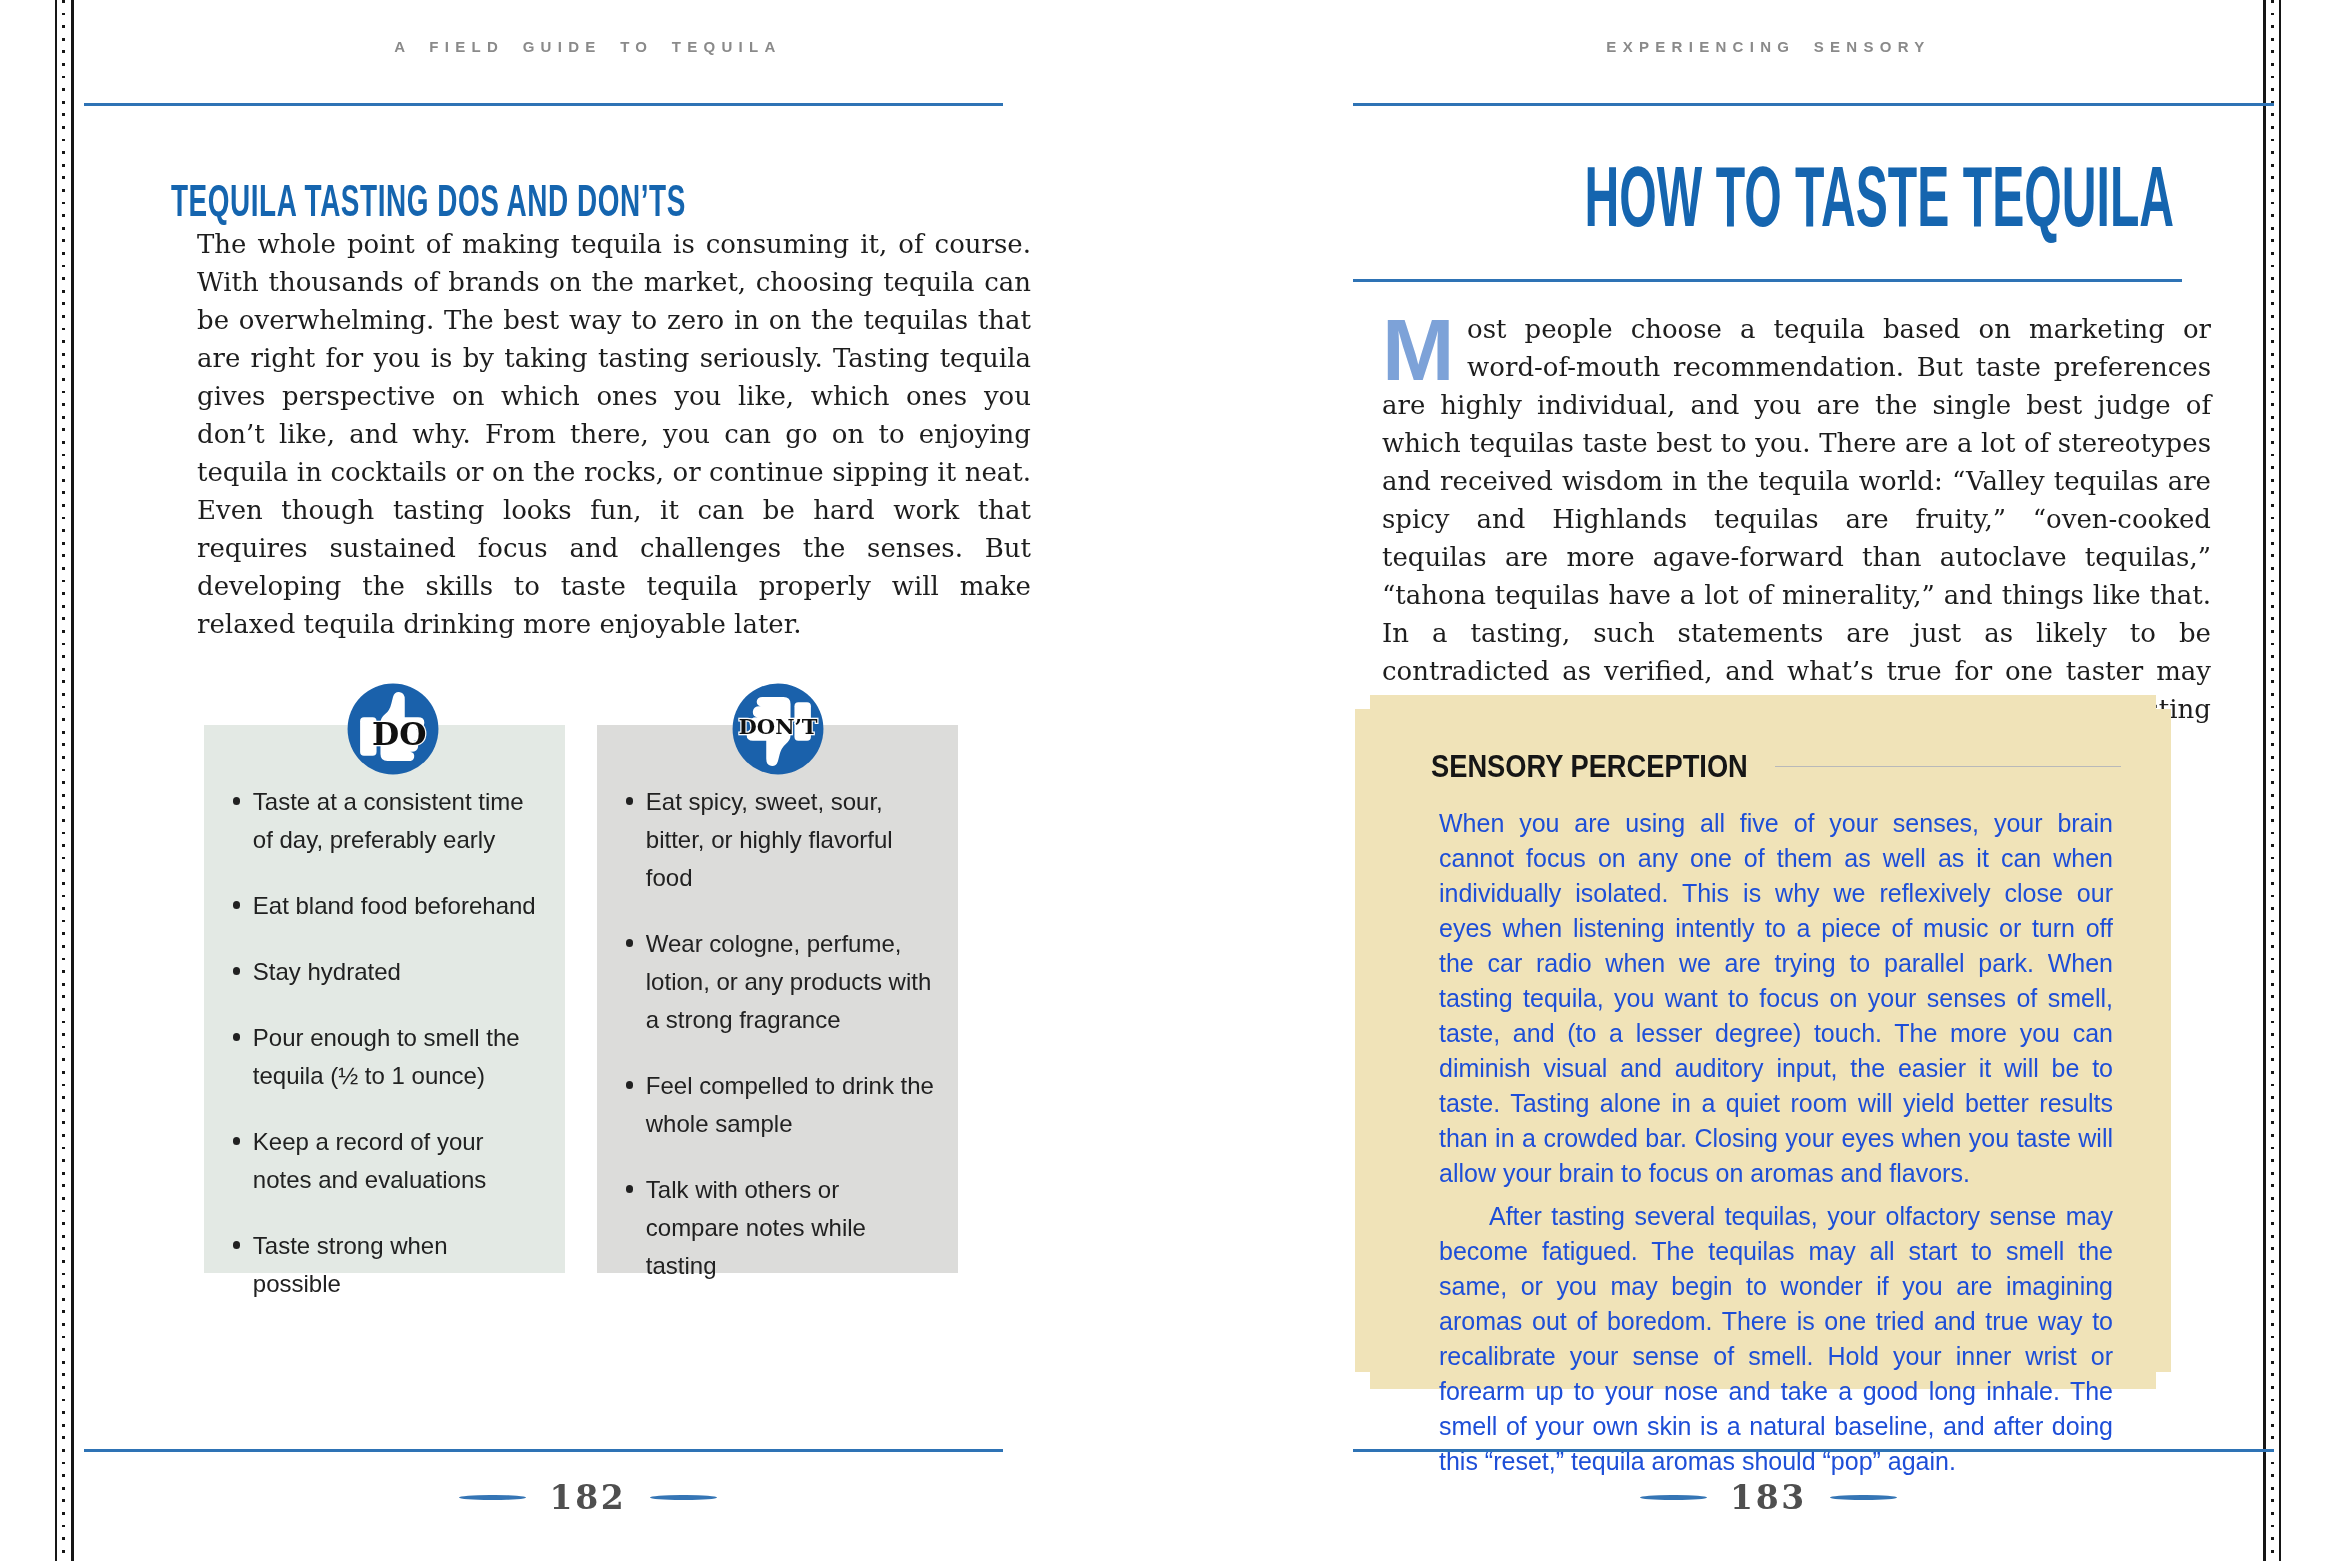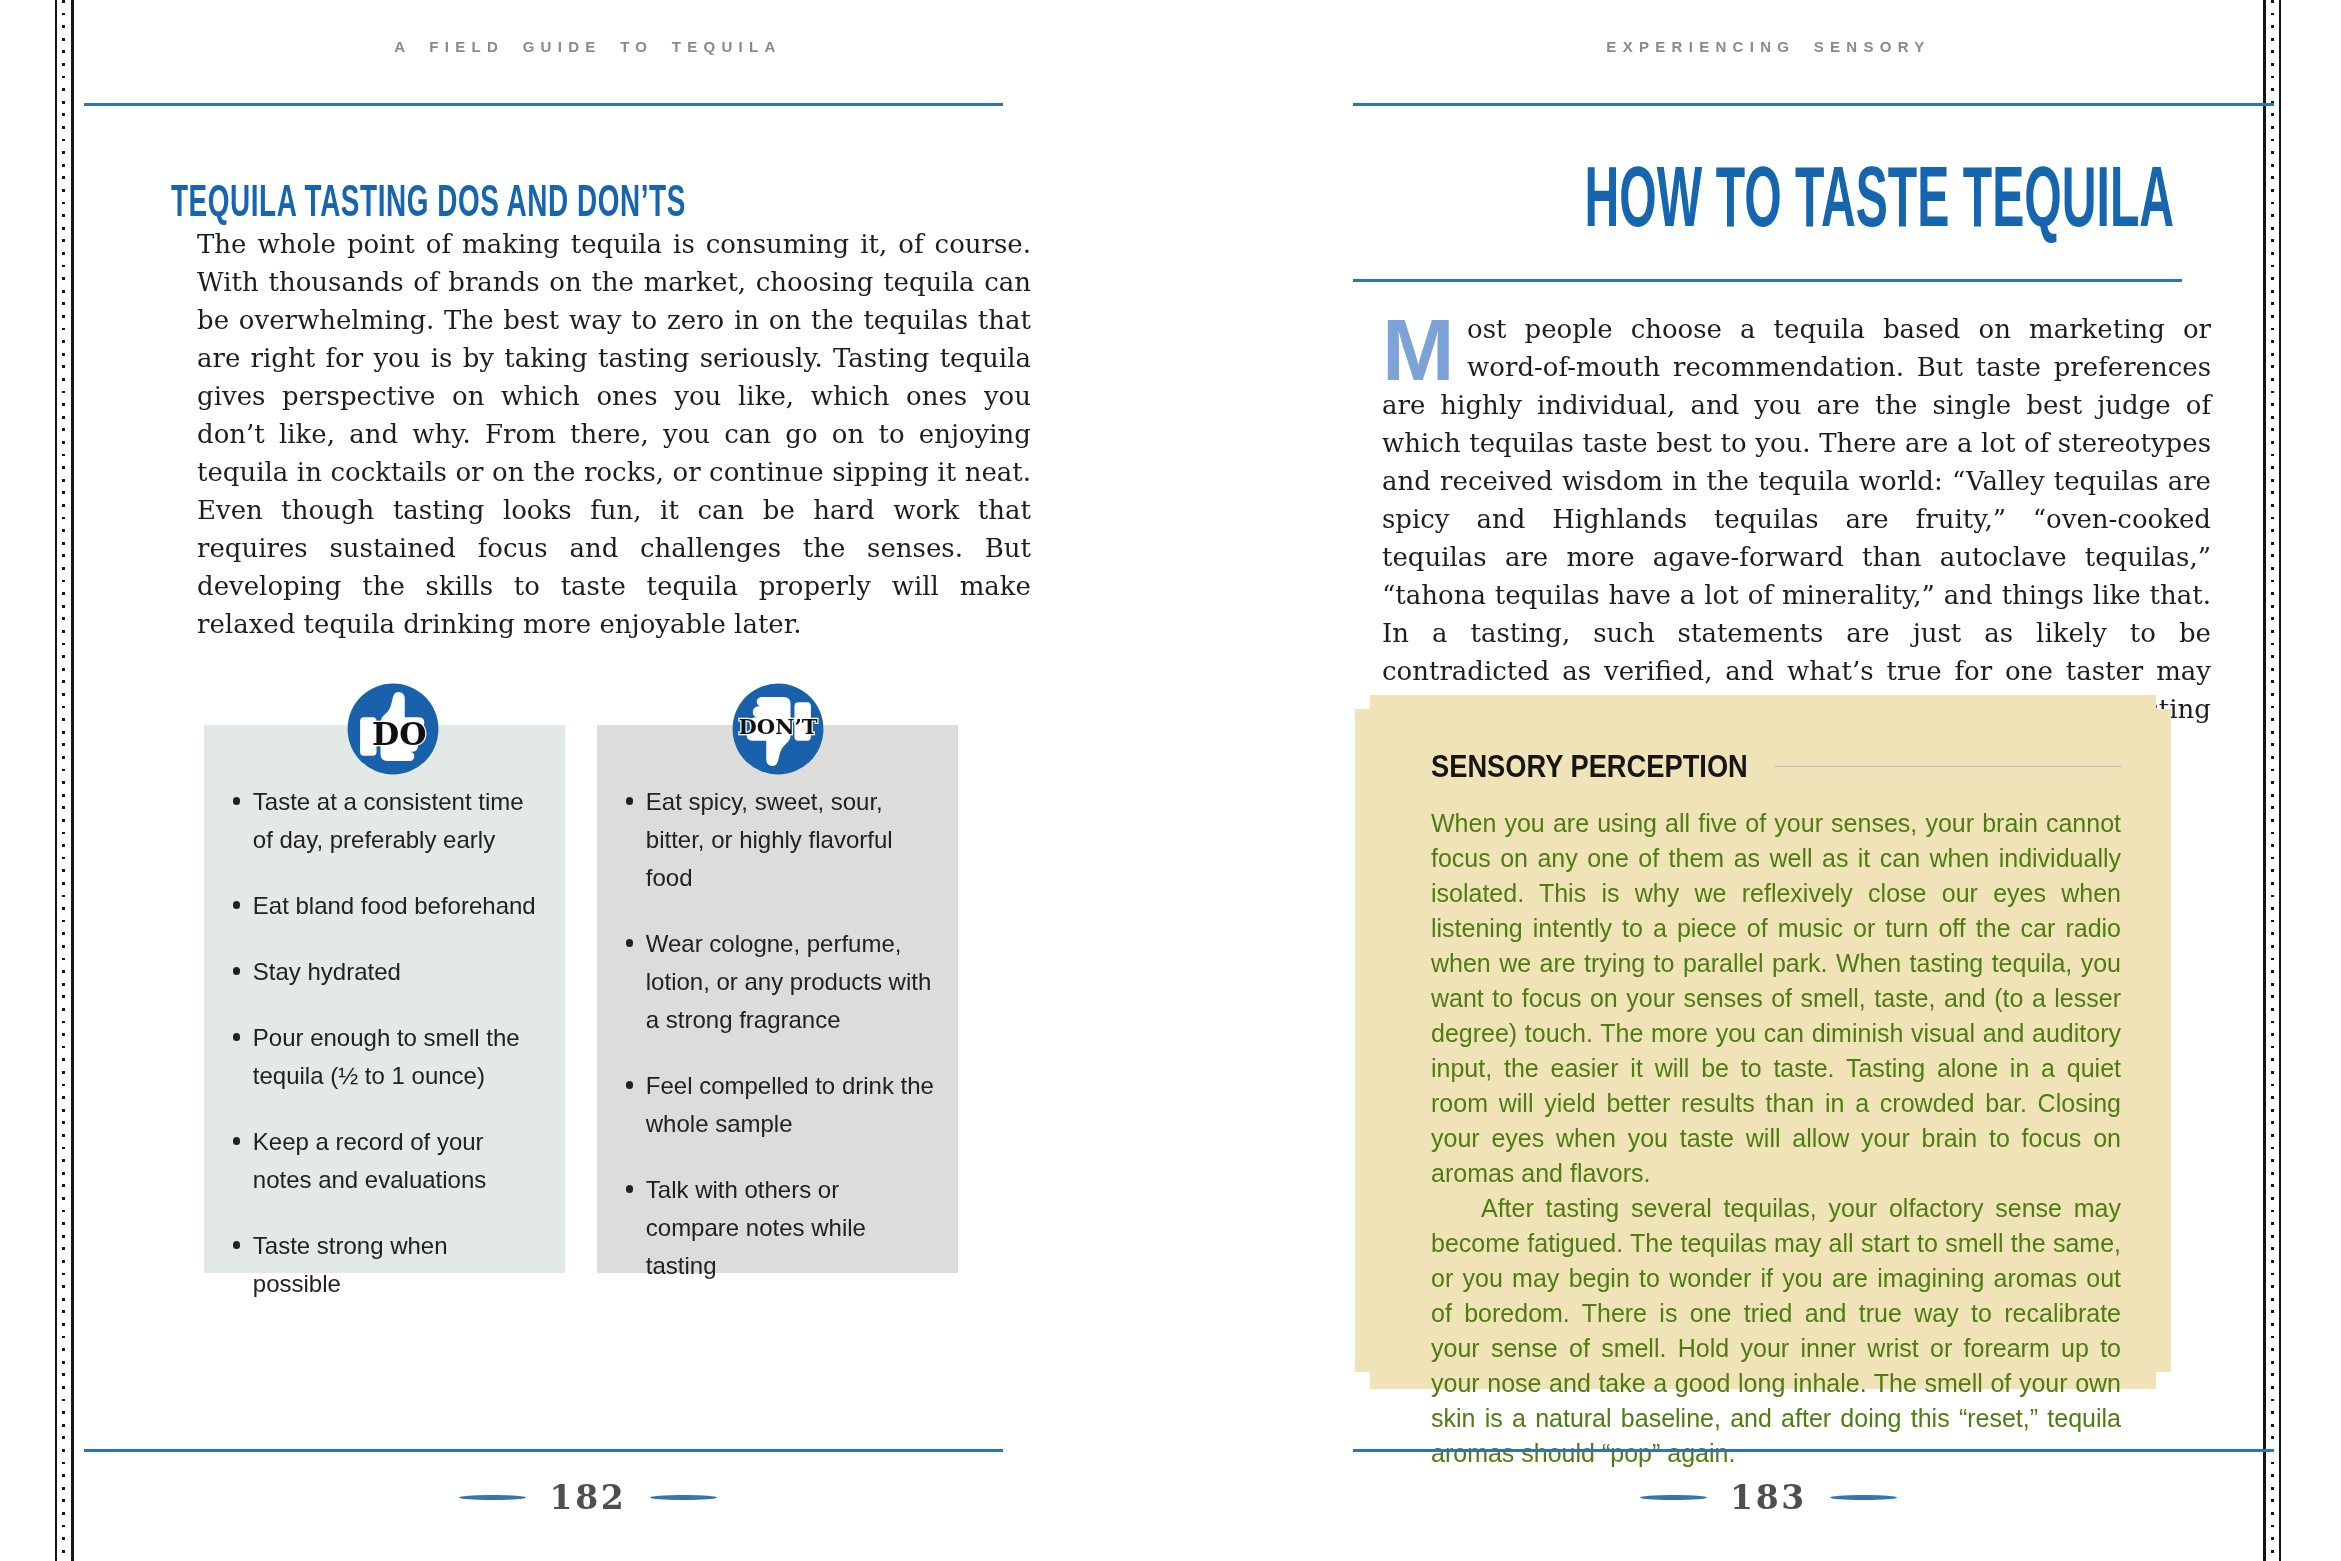--- a/index.html
+++ b/index.html
@@ -59,21 +59,21 @@
 
   
   .sidebar-wrap{position:absolute;left:1355px;top:695px;width:816px;height:694px;}
   .sidebar-back{position:absolute;left:15.3px;right:15.3px;top:0;bottom:0;background:#f0e3b8;}
   .sidebar-box{position:absolute;left:0;top:13.5px;width:100%;height:663px;background:#f0e3b8;
                box-sizing:border-box;padding:40px 50px 0 76px;}
   .sidebar-head-row{display:flex;align-items:center;gap:27px;margin-bottom:21.6px;}
   .sidebar-heading{font-size:31px;font-weight:bold;color:#161616;white-space:nowrap;letter-spacing:0px;
                    transform:scaleX(0.88);transform-origin:left center;}
   .sidebar-rule{flex:1;height:1.8px;background:#b9b9b9;margin-left:-43px;}
-  .sidebar-text p{margin:0;font-size:25px;line-height:35px;text-align:justify;color:#4d7c0f;}
+  .sidebar-text p{margin:8px;font-size:25px;line-height:35px;text-align:justify;color:#1d4ed8;}
   .sidebar-text p + p{text-indent:50px;}
 
   
   .footer{position:absolute;top:1478px;display:flex;align-items:center;justify-content:center;gap:23.4px;}
   .footer-left{left:171px;width:834px;}
   .footer-right{left:1353px;width:831px;}
   .page-num{font-family:"DejaVu Serif","Liberation Serif",serif;font-weight:bold;font-size:33px;
             color:#4f4f4f;letter-spacing:2.7px;}
   .num-dash{width:67px;height:5.4px;background:#3575b5;border-radius:50%;}
 </style>

